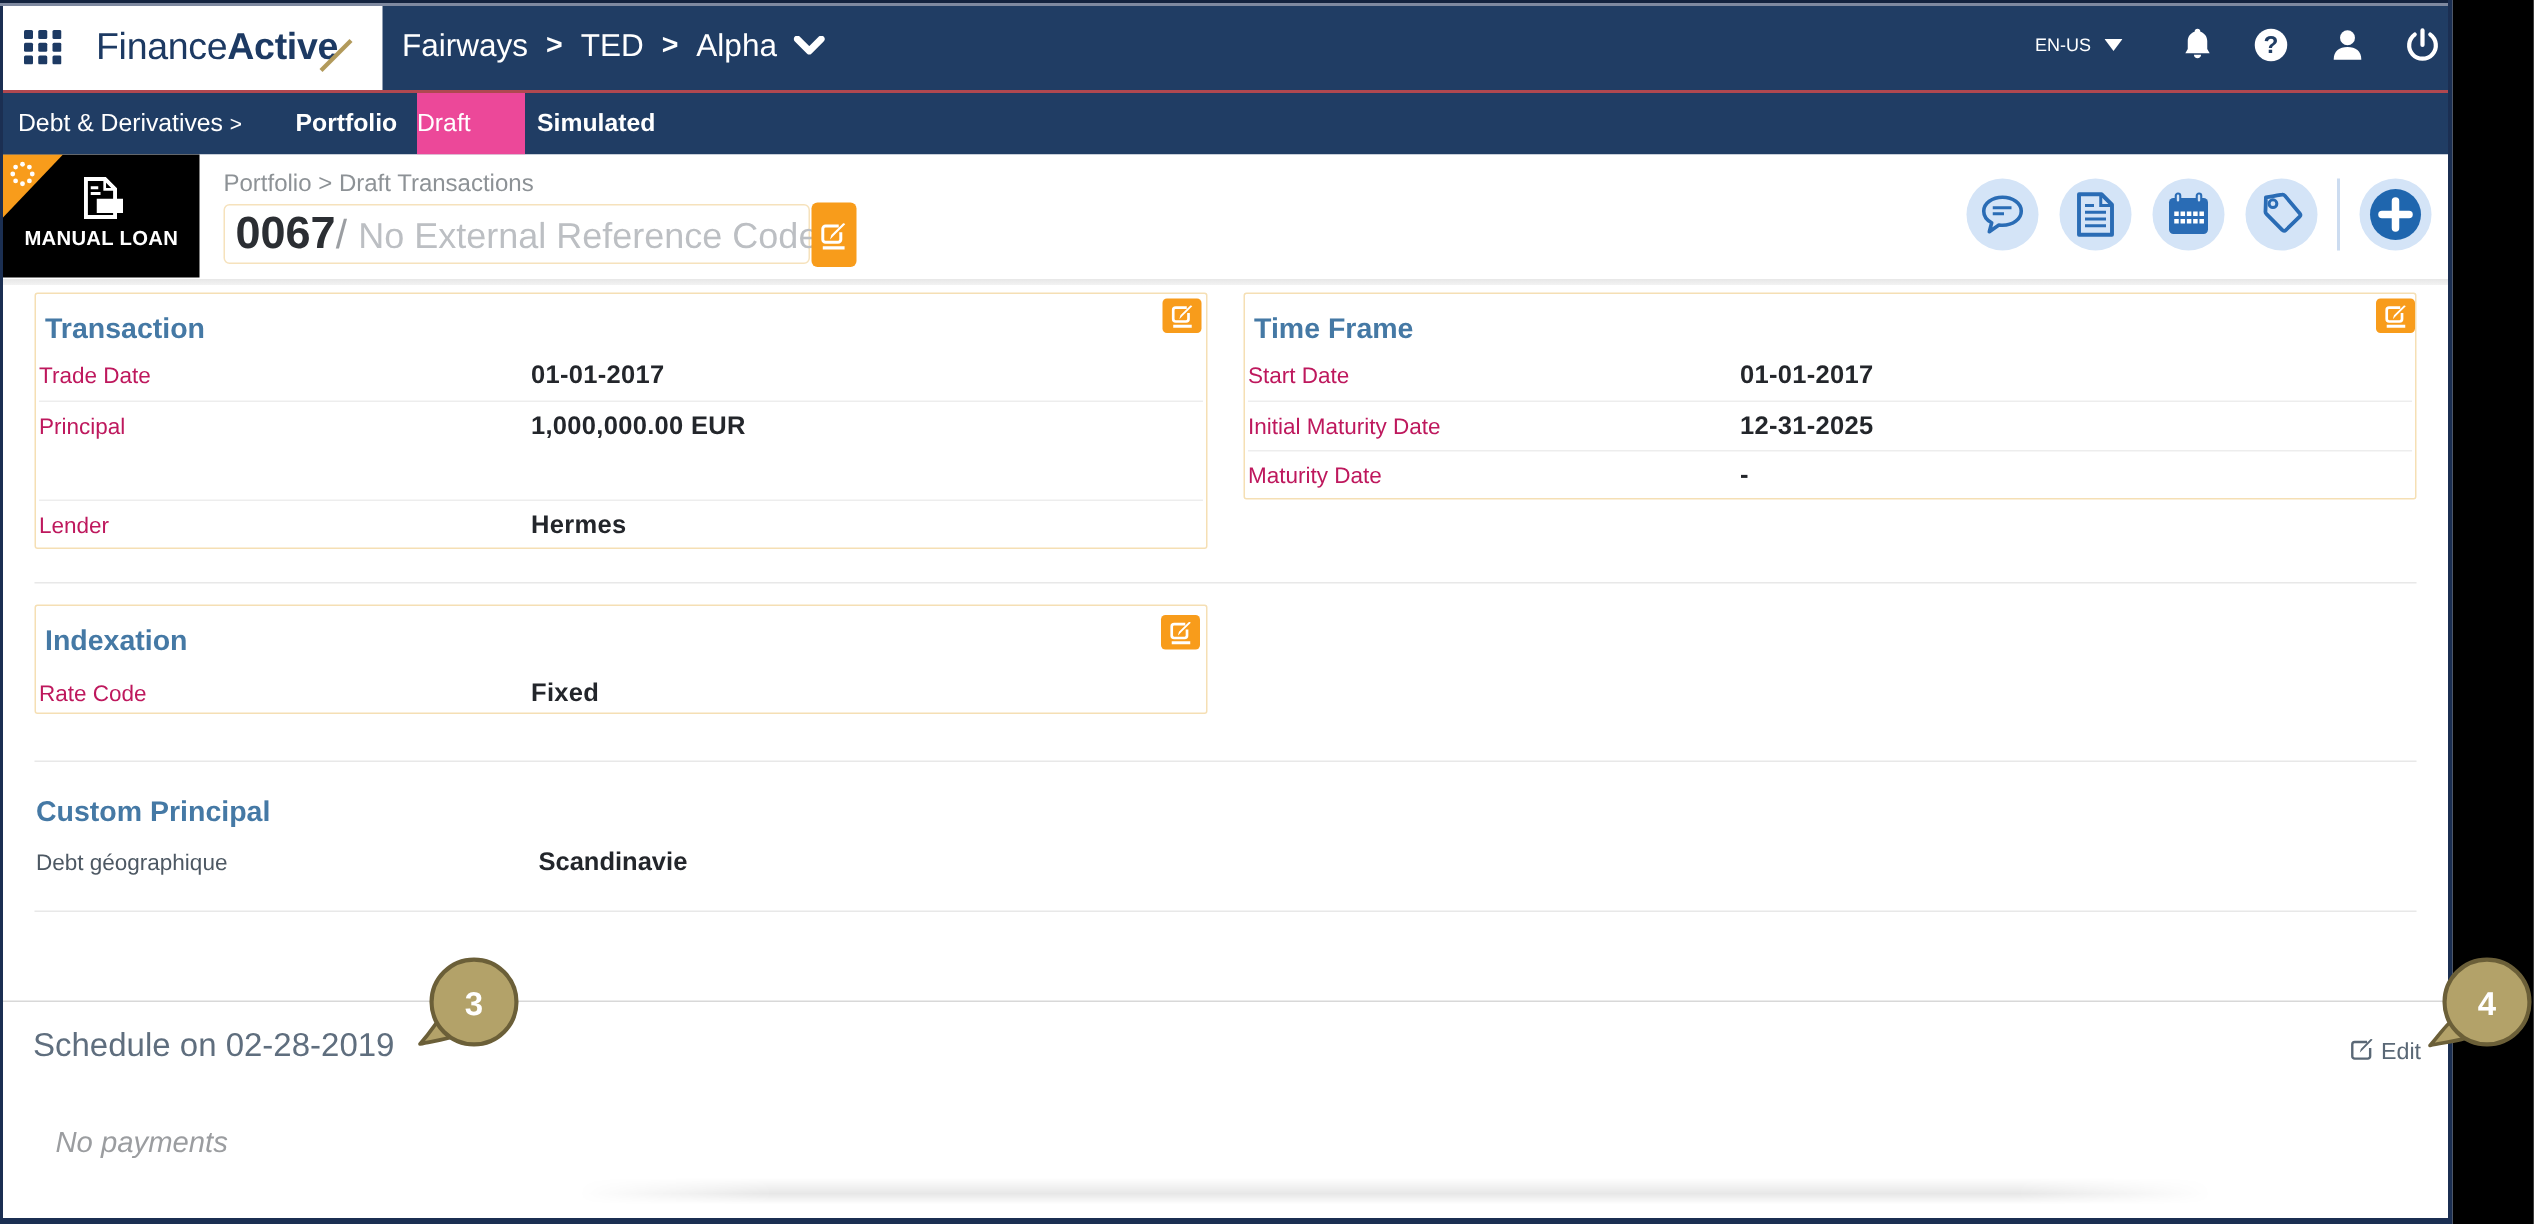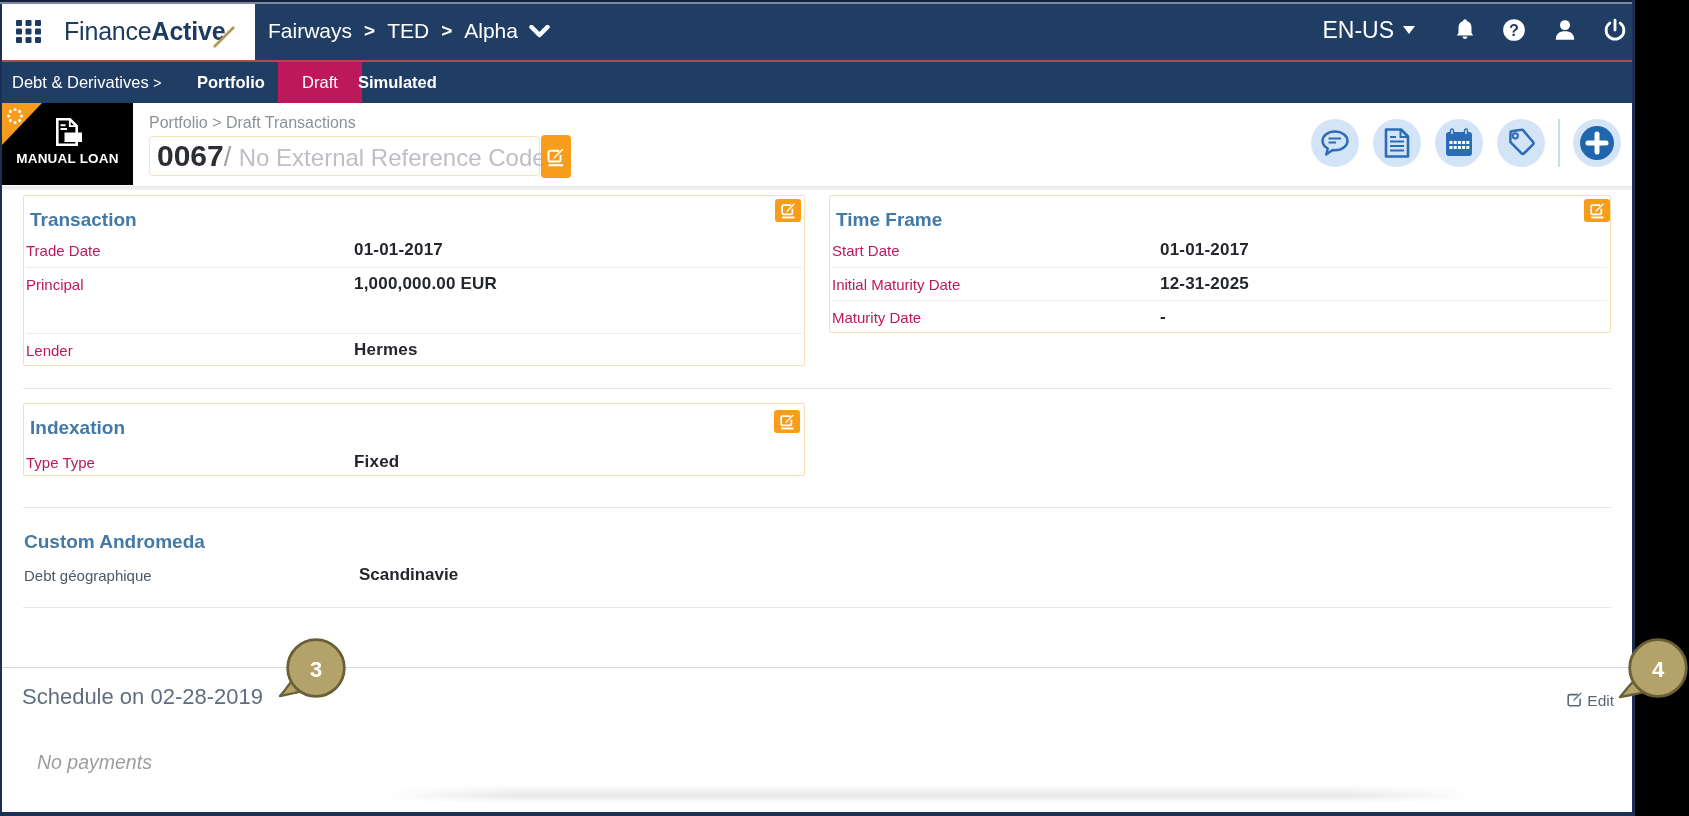--- a/index.html
+++ b/index.html
@@ -22,21 +22,21 @@
   #logotext { left:64px; top:17px; font-size:25px; color:#1d3a63; letter-spacing:-0.2px; }
   #logotext b { font-weight:700; }
   #crumb1 { left:268px; top:0; height:60px; line-height:62px; color:#fff; font-size:21px; }
   .crumbsep { color:#fff; font-size:19px; font-weight:600; padding:0 12px; position:relative; top:-1px; }
   #topright { right:7px; top:0; height:60px; display:flex; align-items:center; color:#fff; }
 
   
   #redline { left:0; top:60px; width:1632px; height:2px; background:#b04850; }
   #bar2 { left:0; top:62px; width:1632px; height:41px; background:#203d64; color:#fff; font-size:16.5px; }
   .nav2 { position:absolute; top:0; height:41px; line-height:41px; }
-  #draft { left:278px; width:84px; background:#be185d; text-align:center; }
+  #draft { left:278px; width:72px; background:#ec4899; text-align:left; }
 
   
   #header { left:0; top:103px; width:1632px; height:83px; background:#fff; }
   #manualloan { left:2px; top:0px; width:131px; height:82px; background:#000000; overflow:hidden; z-index:5; }
   #mltriangle { left:0; top:0; width:0; height:0; border-left:40px solid #f89c1b; border-bottom:42px solid transparent; }
   #mltext { left:0; top:48px; width:131px; text-align:center; color:#fff; font-size:13.5px; font-weight:700; letter-spacing:0.2px; }
   #hcrumb { left:149px; top:11px; font-size:16px; color:#8d9296; }
   #refbox { left:149px; top:33px; width:391px; height:40px; border:1px solid #f6e2bc; border-radius:4px; background:#fff; }
   #refedit { left:541px; top:32px; width:30px; height:43px; background:#f89c1b; border-radius:4px; display:flex; align-items:center; justify-content:center; }
   .hicon { width:48px; height:48px; border-radius:50%; background:#d4e4f7; display:flex; align-items:center; justify-content:center; }
@@ -82,21 +82,21 @@
   <div class="abs" id="logotext">Finance<b>Active</b></div>
   <svg class="abs" style="left:212px;top:13px;" width="26" height="36" viewBox="0 0 26 36">
     <line x1="2" y1="34" x2="22" y2="14" stroke="#b29a5b" stroke-width="2.8"></line>
   </svg>
   <div class="abs" id="crumb1">Fairways<span class="crumbsep">&gt;</span>TED<span class="crumbsep">&gt;</span>Alpha
     <svg width="21" height="13" viewBox="0 0 21 13" style="margin-left:5px;">
         <path d="M2.5 2 L10.5 10 L18.5 2" fill="none" stroke="#fff" stroke-width="4.5" stroke-linecap="round" stroke-linejoin="round"></path>
       </svg>
   </div>
   <div class="abs" id="topright">
-    <span style="font-size:23px;">EN-US</span>
+    <span style="font-size:12px;">EN-US</span>
     <svg width="12" height="8" viewBox="0 0 12 8" style="margin-left:9px;">
         <path d="M0 0 L12 0 L6 8 Z" fill="#fff"></path>
       </svg>
     <svg width="26" height="26" viewBox="0 0 24 24" style="margin-left:37px;">
         <path fill="#fff" d="M12 2 C11 2 10.2 2.8 10.2 3.8 C7.6 4.6 6 6.9 6 9.5 L6 14.5 L4.5 17 L19.5 17 L18 14.5 L18 9.5 C18 6.9 16.4 4.6 13.8 3.8 C13.8 2.8 13 2 12 2 Z M9.8 18 C9.8 19.2 10.8 20.2 12 20.2 C13.2 20.2 14.2 19.2 14.2 18 Z"></path>
       </svg>
     <svg width="26" height="26" viewBox="0 0 24 24" style="margin-left:23px;">
         <circle cx="12" cy="12" r="10" fill="#fff"></circle>
         <text x="12" y="17.2" text-anchor="middle" font-family="Liberation Sans" font-size="15" font-weight="bold" fill="#203d64">?</text>
       </svg>
@@ -259,26 +259,26 @@
     <div class="panel" style="left:23px;top:213px;width:782px;height:73px;">
       <div class="ptitle">Indexation</div>
       <div class="pedit" style="right:4px;top:6px;">
           <svg width="17" height="17" viewBox="0 0 19 19">
       <path d="M12.5 3.5 H4.2 a1.8 1.8 0 0 0 -1.8 1.8 V12 a1.8 1.8 0 0 0 1.8 1.8 H12 a1.8 1.8 0 0 0 1.8 -1.8 V7.5" fill="none" stroke="#fff" stroke-width="2"></path>
       <path d="M16.6 2.4 L9.6 9.4 L7.3 11.7 L7 12 L7.8 9.2 L15 2 C15.5 1.6 16.2 1.8 16.6 2.4 Z" fill="#fff"></path>
       <line x1="2.4" y1="17.3" x2="16.2" y2="17.3" stroke="#fff" stroke-width="2.2"></line>
     </svg>
         </div>
       <div class="row norule" style="top:42px;border-top:none;">
-          <span class="lbl">Type Type</span>
+          <span class="lbl">Rate Code</span>
           <span class="val">Fixed</span>
         </div>
     </div>
     <div class="sep" style="top:317px;"></div>
-    <div class="abs" style="left:24px;top:341px;font-size:19px;font-weight:700;color:#4579a5;">Custom Andromeda</div>
+    <div class="abs" style="left:24px;top:341px;font-size:19px;font-weight:700;color:#4579a5;">Custom Principal</div>
     <div class="abs" style="left:24px;top:377px;font-size:15px;color:#4d5863;">Debt géographique</div>
     <div class="abs" style="left:359px;top:375px;font-size:17px;font-weight:700;color:#23262b;">Scandinavie</div>
     <div class="sep" style="top:417px;"></div>
     <div class="abs" style="left:0;top:477px;width:1632px;height:1px;background:#d8d8d8;"></div>
   </div>
 
   <div class="abs" id="schedtitle">Schedule on 02-28-2019</div>
   <div class="abs" id="editlink"><svg width="17" height="16" viewBox="0 0 19 18" style="vertical-align:-2px;">
       <path d="M13.5 3 H4.2 a1.8 1.8 0 0 0 -1.8 1.8 V13.7 a1.8 1.8 0 0 0 1.8 1.8 H14 a1.8 1.8 0 0 0 1.8 -1.8 V7.5" fill="none" stroke="#5a6876" stroke-width="1.8"></path>
       <path d="M17.6 1.4 L10.6 8.4 L8.3 10.7 L8 11 L8.8 8.2 L16 1 C16.5 0.6 17.2 0.8 17.6 1.4 Z" fill="#5a6876"></path>

